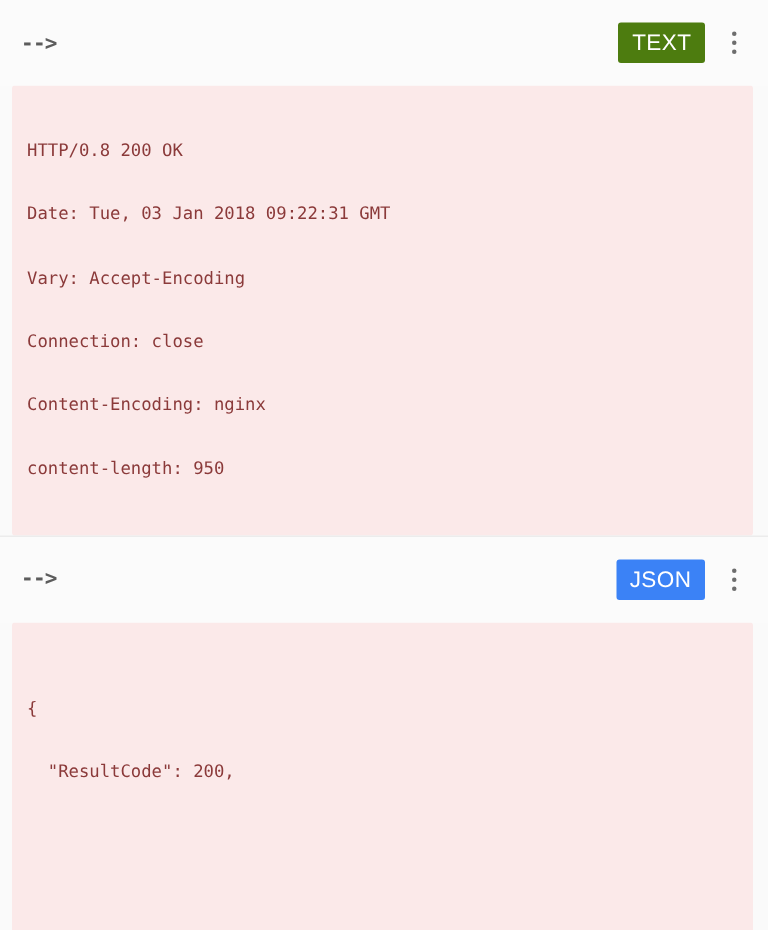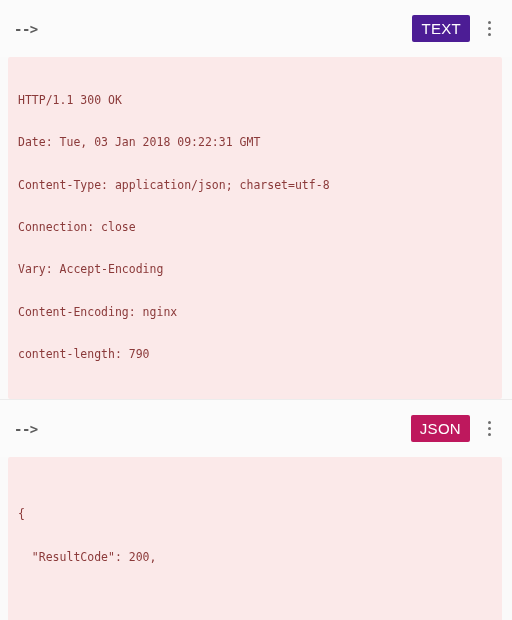--- a/index.html
+++ b/index.html
@@ -48,22 +48,22 @@
     font-family: "Liberation Sans", sans-serif;
     font-size: 15px;
     font-weight: 400;
     display: flex;
     align-items: center;
     justify-content: center;
     padding: 0 9px;
     box-sizing: border-box;
     letter-spacing: 0.3px;
   }
-  .badge-text { background: #4c1d95; }
-  .badge-json { background: #be185d; text-align: right; }
+  .badge-text { background: #4d7c0f; }
+  .badge-json { background: #3b82f6; text-align: right; }
   .kebab {
     width: 26px;
     height: 34px;
     display: flex;
     flex-direction: column;
     align-items: center;
     justify-content: center;
     gap: 3px;
     margin-left: 6px;
   }
@@ -110,27 +110,26 @@
     <div class="badge badge-text">TEXT</div>
     <div class="kebab">
       <i></i>
       <i></i>
       <i></i>
     </div>
   </div>
 
   <div class="panel">
     <div class="code">
-      <span class="ln">HTTP/1.1 300 OK</span>
+      <span class="ln">HTTP/0.8 200 OK</span>
       <span class="ln">Date: Tue, 03 Jan 2018 09:22:31 GMT</span>
-      <span class="ln">Content-Type: application/json; charset=utf-8</span>
+      <span class="ln">Vary: Accept-Encoding</span>
       <span class="ln">Connection: close</span>
-      <span class="ln">Vary: Accept-Encoding</span>
       <span class="ln">Content-Encoding: nginx</span>
-      <span class="ln">content-length: 790</span>
+      <span class="ln">content-length: 950</span>
     </div>
   </div>
 
   <div class="divider"></div>
 
   <div class="msg-header">
     <span class="arrow">--&gt;</span>
     <span class="spacer"></span>
     <div class="badge badge-json">JSON</div>
     <div class="kebab">

